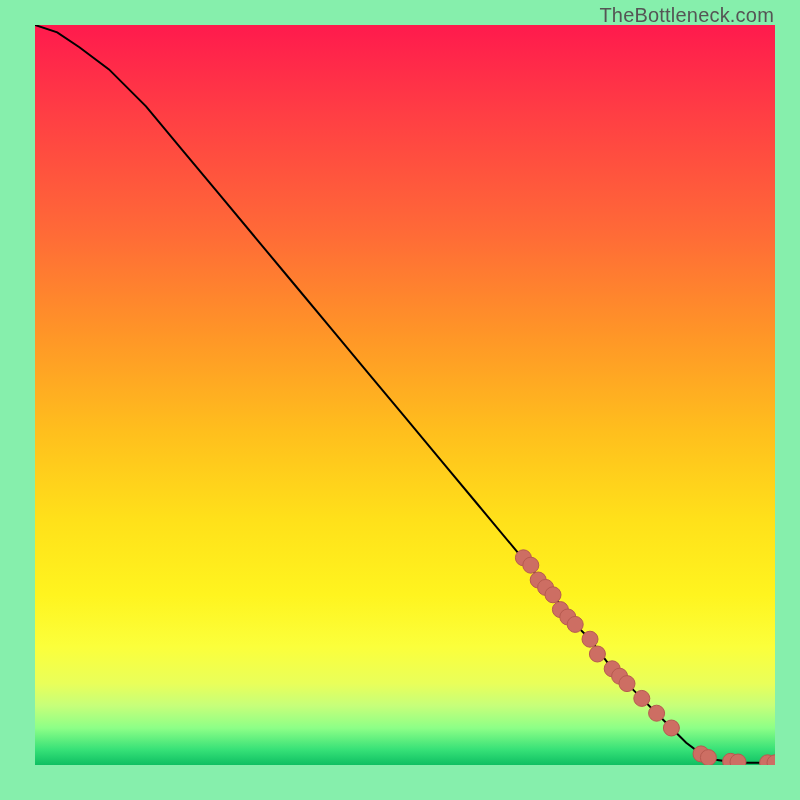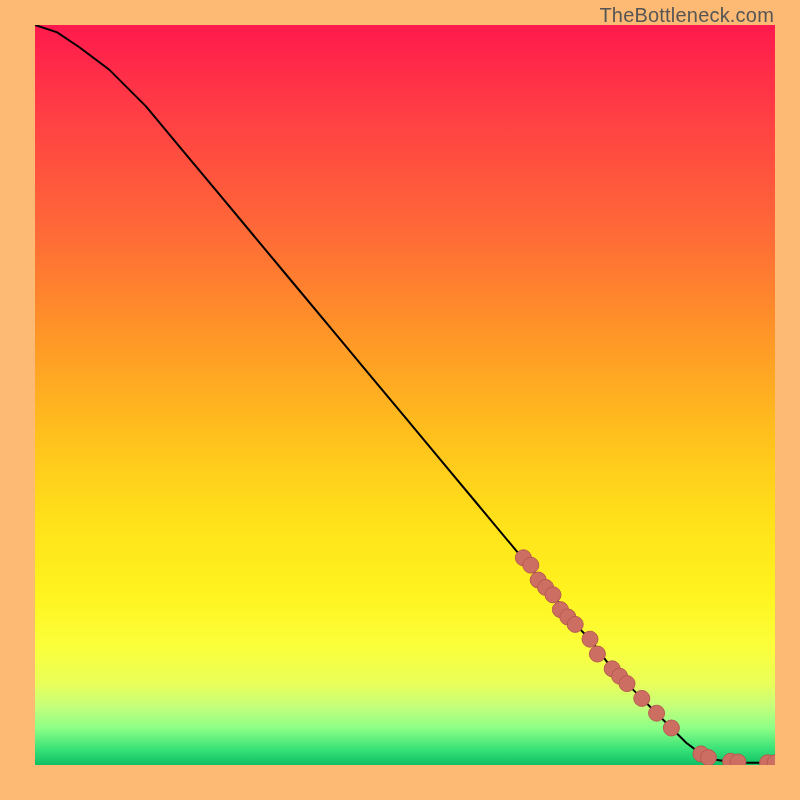--- a/index.html
+++ b/index.html
@@ -8,21 +8,21 @@
     width: 800px;
     height: 800px;
     overflow: hidden;
     background: #000;
     font-family: Arial, Helvetica, sans-serif;
   }
   .frame {
     position: relative;
     width: 800px;
     height: 800px;
-    background: #fdba74;
+    background: #86efac;
   }
   .plot {
     position: absolute;
     left: 35px;
     top: 25px;
     width: 740px;
     height: 740px;
     
     background: linear-gradient(
       to bottom,

